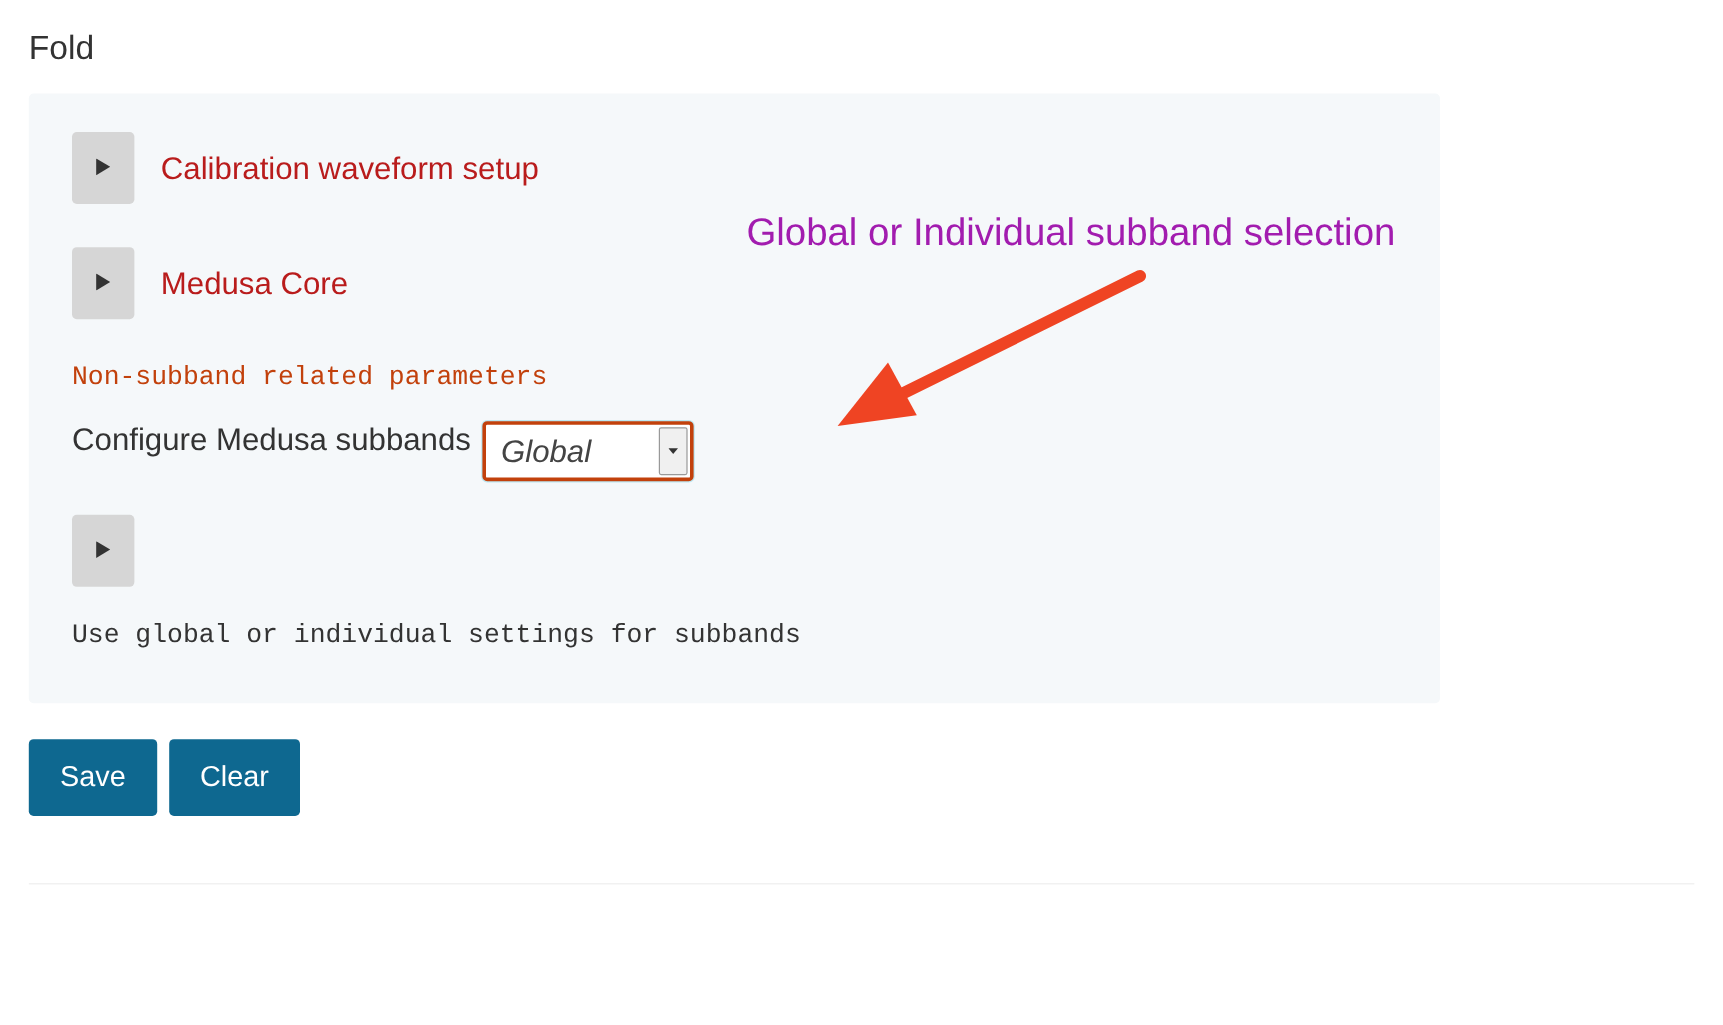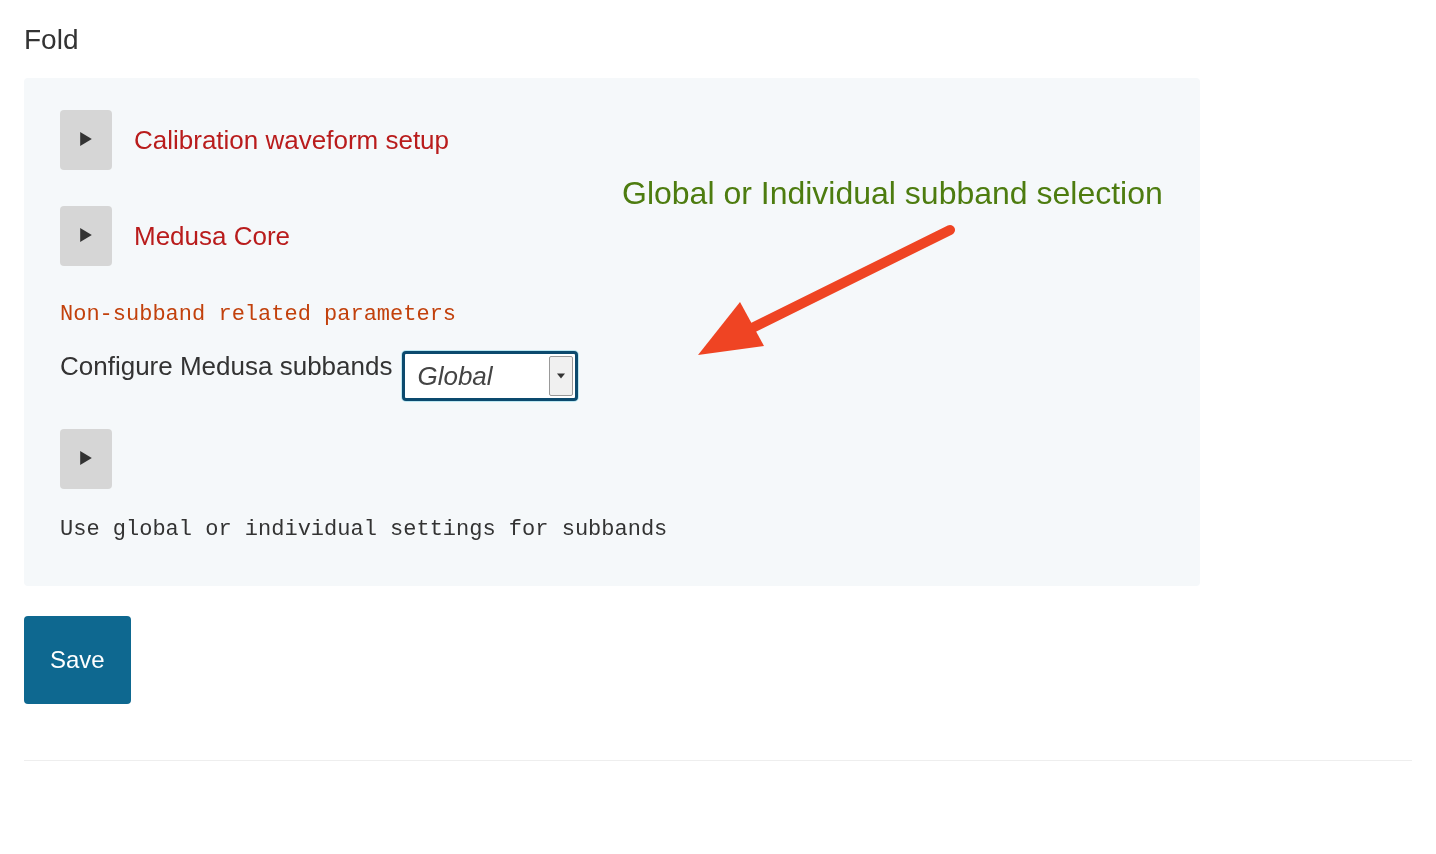--- a/index.html
+++ b/index.html
@@ -70,21 +70,21 @@
     font-size: 26px;
   }
   .config-row .label {
     margin-right: 10px;
   }
   .select-wrap {
     position: relative;
     display: inline-flex;
     align-items: center;
     height: 44px;
-    border: 3px solid #0c4a6e;
+    border: 3px solid #c2410c;
     border-radius: 4px;
     box-shadow: 0 0 0 1px #bde7f1;
     background: #fff;
   }
   .select-wrap .select-display {
     padding: 0 38px 0 12px;
     font-size: 26px;
     font-style: italic;
     color: #444;
     line-height: 38px;
@@ -122,30 +122,30 @@
     margin-top: 30px;
     display: flex;
     gap: 10px;
   }
   .btn {
     background: #0e6890;
     color: #fff;
     border: none;
     border-radius: 4px;
     font-size: 24px;
-    padding: 30px 26px;
+    padding: 18px 26px;
     cursor: pointer;
     font-family: "Lucida Grande", "Segoe UI", Verdana, Arial, sans-serif;
   }
   .annotation {
     position: absolute;
     pointer-events: none;
   }
   .annotation.text {
-    color: #4d7c0f;
+    color: #a21caf;
     font-size: 32px;
     font-family: Arial, Helvetica, sans-serif;
     white-space: nowrap;
   }
   hr.divider {
     border: none;
     border-top: 1px solid #eee;
     margin-top: 56px;
     width: 1388px;
   }
@@ -204,20 +204,21 @@
         </span>
       </button>
     </div>
 
     <div class="help-text">Use global or individual settings for subbands</div>
 
   </div>
 
   <div class="button-row">
     <button class="btn">Save</button>
+    <button class="btn">Clear</button>
   </div>
 
   <hr class="divider">
 
 </div>
 
 <div class="annotation text" style="left:622px; top:175px;">Global or Individual subband selection</div>
 <svg class="annotation" style="left:0; top:0; width:1436px; height:854px;">
   <defs></defs>
   <g>

